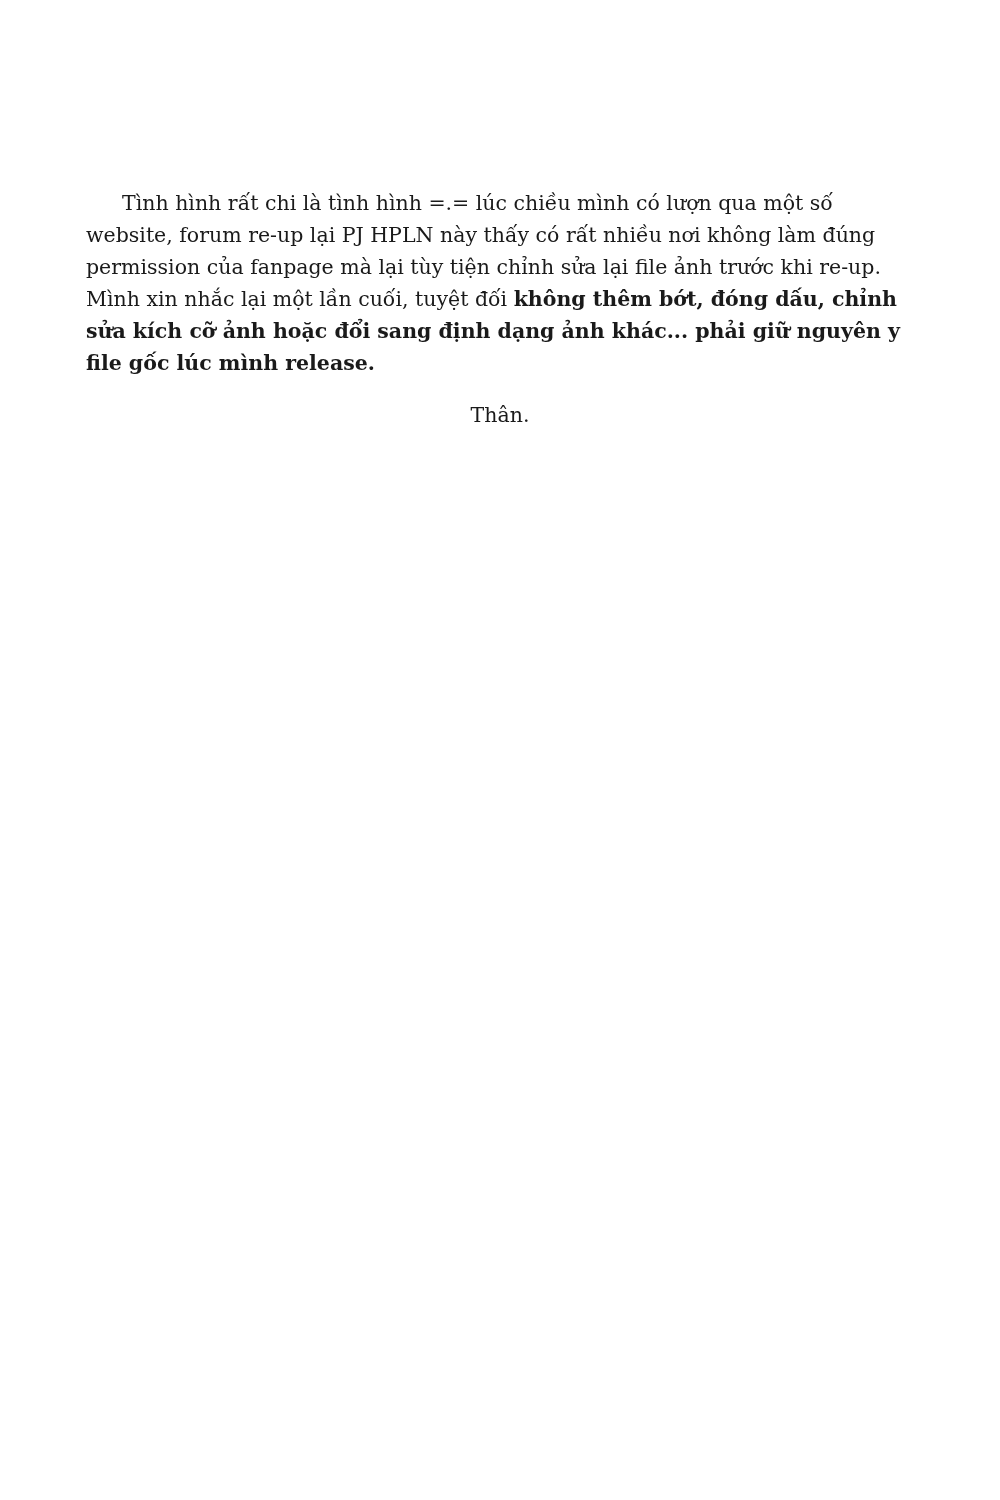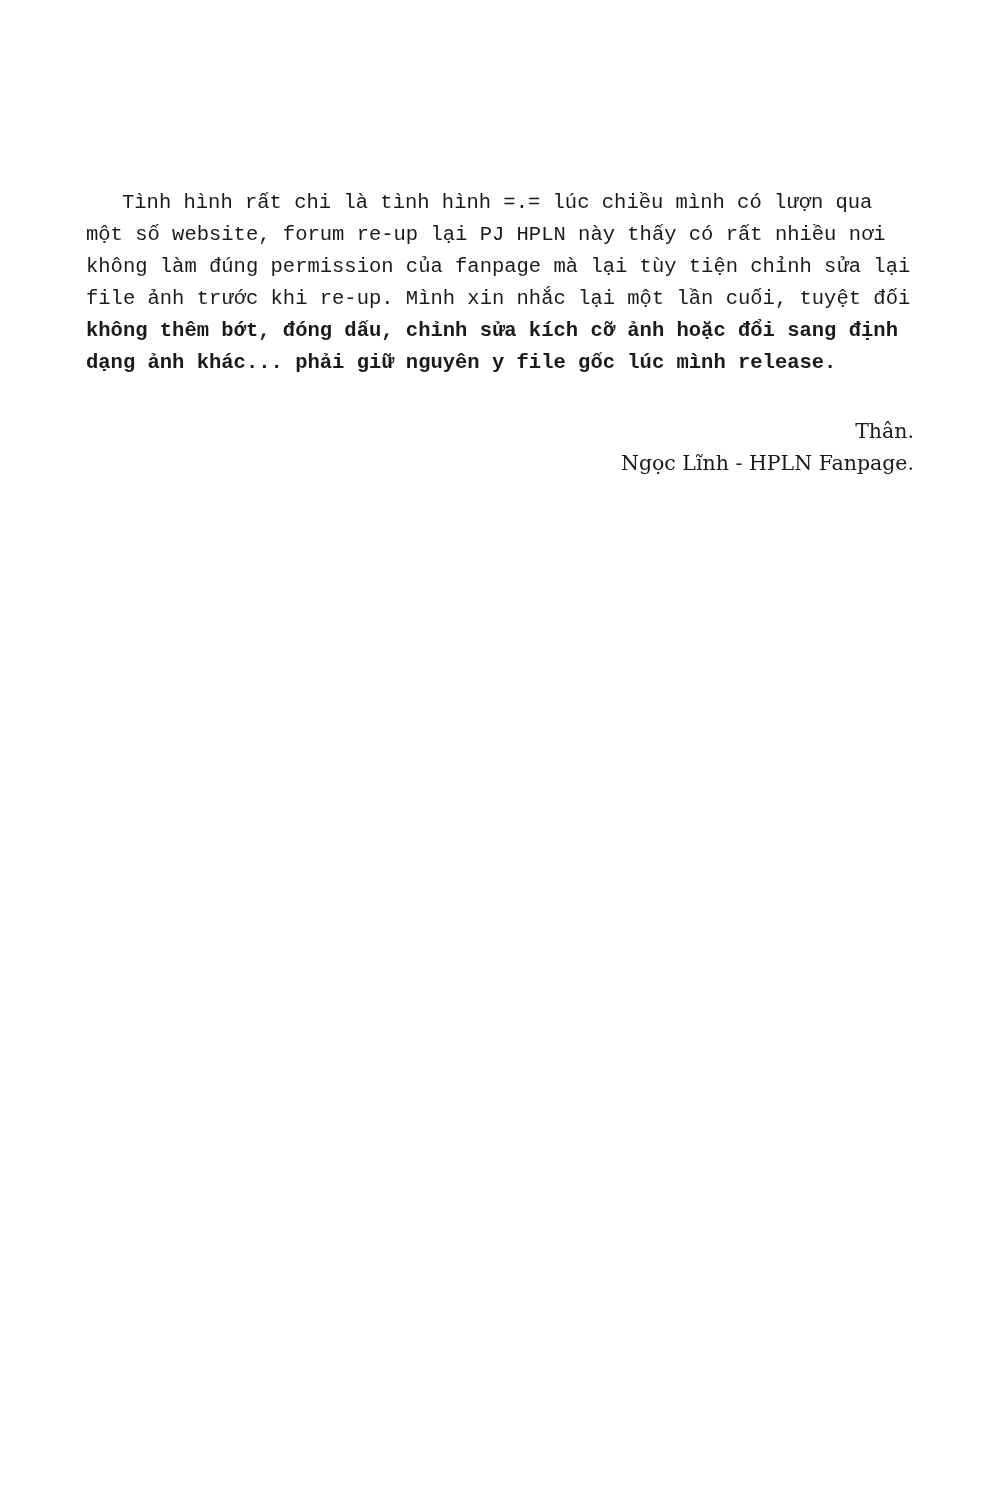--- a/index.html
+++ b/index.html
@@ -21,35 +21,33 @@
       top: 187px;
       width: 828px;
       font-size: 20.5px;
       line-height: 32px;
       letter-spacing: 0px;
     }
     .para {
       margin: 0;
       text-indent: 36px;
       text-align: left;
-      font-family: Liberation Mono, monospace;
     }
     .bold {
       font-weight: bold;
     }
     .signoff {
-      margin-top: 36px;
-      text-align: right;
+      margin-top: 20px;
+      text-align: center;
     }
     .signoff div {
       margin: 0;
     }
   </style>
 </head>
 <body>
 
 <div class="page">
   <p class="para"><span>Tình hình rất chi là tình hình =.= lúc chiều mình có lượn qua một số website, forum re-up lại PJ HPLN này thấy có rất nhiều nơi không làm đúng permission của fanpage mà lại tùy tiện chỉnh sửa lại file ảnh trước khi re-up. Mình xin nhắc lại một lần cuối, tuyệt đối </span><span class="bold">không thêm bớt, đóng dấu, chỉnh sửa kích cỡ ảnh hoặc đổi sang định dạng ảnh khác... phải giữ nguyên y file gốc lúc mình release.</span></p>
   <div class="signoff">
     <div>Thân.</div>
-    <div>Ngọc Lĩnh - HPLN Fanpage.</div>
   </div>
 </div>
 
 </body></html>

